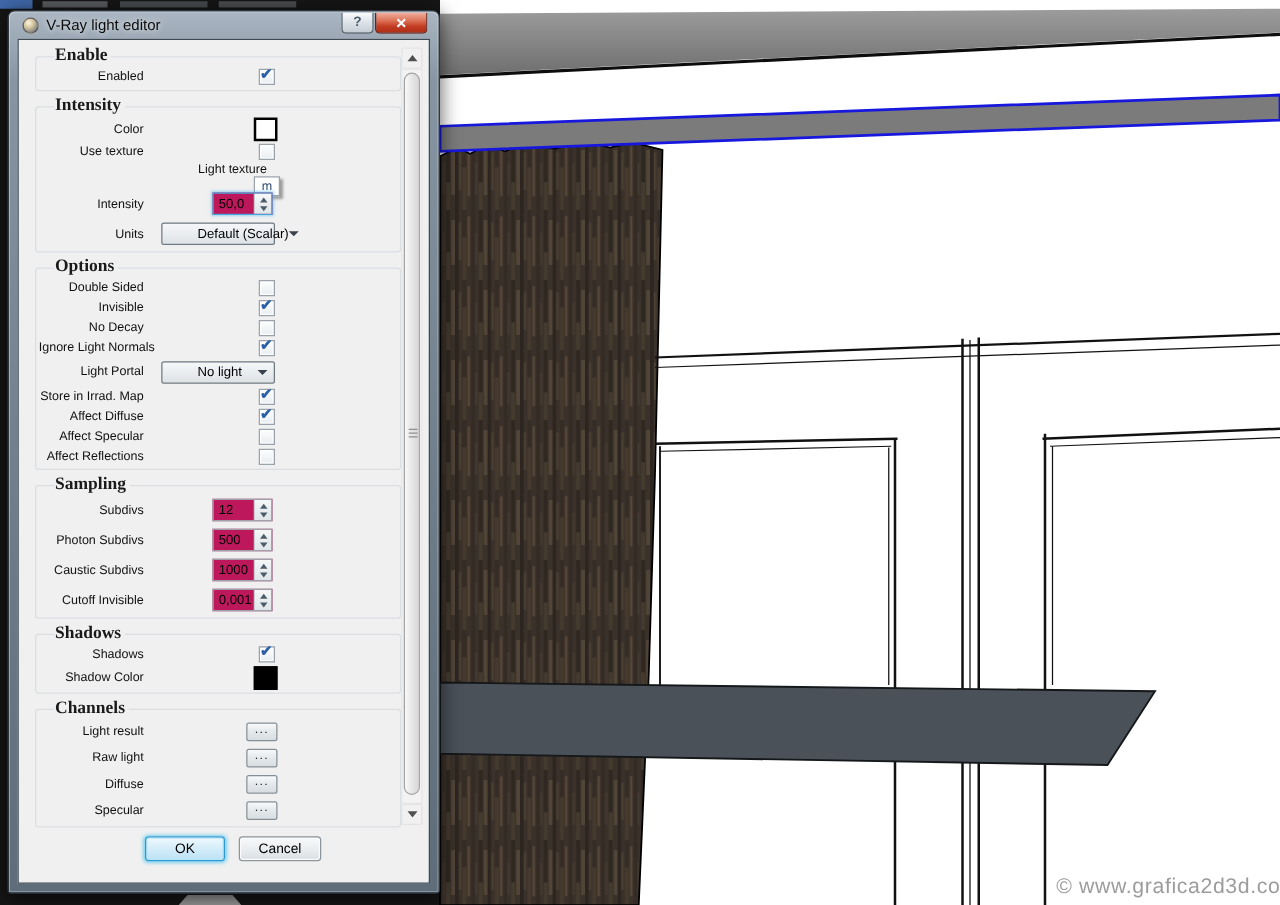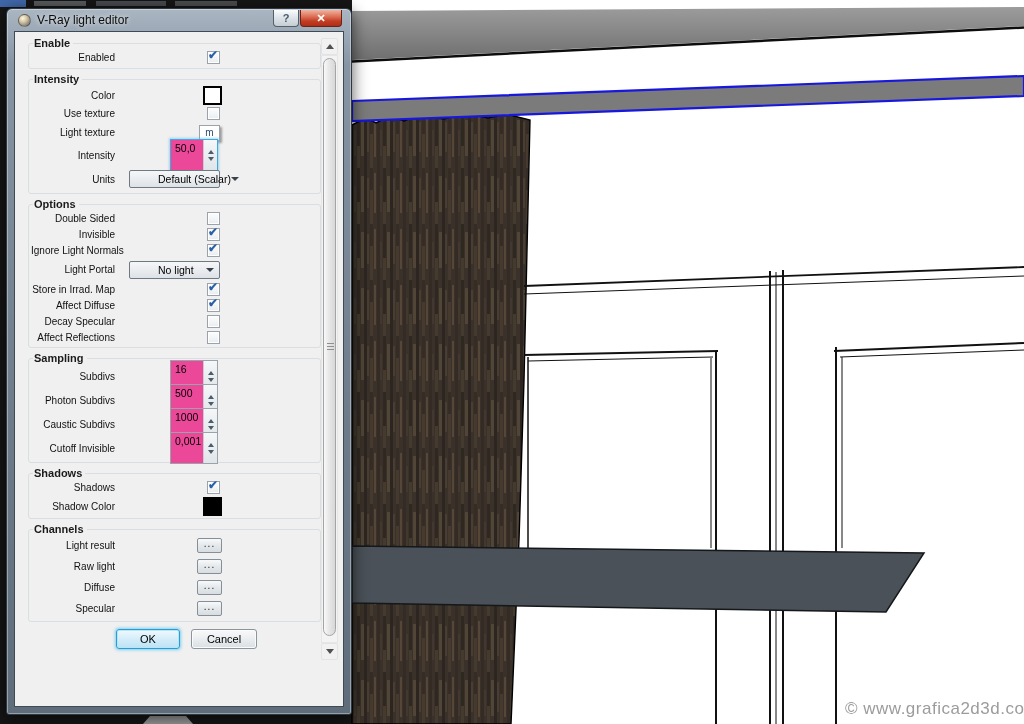--- a/index.html
+++ b/index.html
@@ -31,45 +31,45 @@
     font-size:11px;font-weight:bold;box-sizing:border-box;}
   .cap.help{width:26px;background:linear-gradient(180deg,#fbfcfd 0%,#dfe5ea 45%,#c5cdd4 100%);color:#4b5b68;}
   .cap.close{width:42px;border-color:#6e2014;
     background:linear-gradient(180deg,#f0b3a2 0%,#dd7258 40%,#c23c22 70%,#ad2f18 100%);color:#fff;}
   #client{position:absolute;left:7px;right:7px;top:22px;bottom:7px;
     background:#f0f0f0;border:1px solid #3f4a55;box-sizing:border-box;overflow:hidden;}
   #content{position:absolute;left:6px;top:5px;width:300px;}
 
   fieldset.fs{border:1px solid #d9dee3;border-radius:3px;margin:0 0 4px 7px;
     padding:0 2px 2px 2px;min-width:0;}
-  fieldset.fs legend{font-size:11px;font-weight:bold;color:#1a1a1a;padding:0 3px 0 1px;margin-left:2px;}
+  fieldset.fs legend{font-size:14px;font-weight:bold;color:#1a1a1a;padding:0 3px 0 1px;margin-left:12px;font-family:Liberation Serif, serif;}
   .row{display:flex;align-items:center;}
   .row-checkbox{height:17px;}
   .row-checkbox-s{height:16px;}
   .row-swatch{height:20px;}
-  .row-map{height:21px;}
+  .row-map{height:21px;flex-direction:column;}
   .row-spin{height:24px;}
   .row-select{height:24px;}
   .row-select-s{height:23px;}
   .row-dots{height:21px;}
   .lbl{width:84px;flex:none;text-align:right;padding-right:6px;font-size:10px;color:#101010;white-space:nowrap;}
   .ctrl{flex:1;display:flex;align-items:center;min-width:0;}
 
   .checkbox{width:13px;height:13px;margin-left:86px;box-sizing:border-box;
     border:1px solid #9aa3ab;background:linear-gradient(180deg,#fdfdfd,#e9edf0);
     box-shadow:inset 0 0 0 1px #fff;position:relative;}
   .checkbox .check{position:absolute;left:0px;top:-4px;font-size:12px;font-weight:bold;color:#2b5fa6;}
   .swatch{width:15px;height:15px;margin-left:82px;border:2px solid #000;box-sizing:content-box;}
   .btn-map{margin-left:78px;width:21px;height:16px;background:#fff;border:1px solid #9aa2aa;
     box-shadow:2px 2px 2px rgba(0,0,0,.35);display:flex;align-items:center;justify-content:center;
     font-size:10px;color:#2d4a6e;box-sizing:border-box;}
   .btn-dots{margin-left:76px;width:25px;height:15px;border:1px solid #858f97;border-radius:2px;
     background:linear-gradient(180deg,#f8f9fa,#e6eaed 45%,#d8dde1);display:flex;align-items:center;justify-content:center;
     font-size:10px;letter-spacing:1px;color:#222;padding-bottom:4px;box-sizing:border-box;}
-  .spin{margin-left:49px;width:48px;height:32px;background:#ec4899;border:1px solid #9aa2aa;
+  .spin{margin-left:49px;width:48px;height:18px;background:#be185d;border:1px solid #9aa2aa;
     display:flex;box-sizing:border-box;}
   .spin.focused{border-color:#45a5dd;box-shadow:0 0 2px 1px rgba(90,190,235,.55);}
   .spin-val{flex:1;font-size:10.5px;color:#000;padding:2px 0 0 4px;}
   .spin-btns{width:13px;flex:none;border-left:1px solid #c7cdd3;
     background:linear-gradient(180deg,#f5f7f8,#e0e5e9);display:flex;flex-direction:column;
     align-items:center;justify-content:center;gap:3px;}
   .sarr-up{width:0;height:0;border-left:3px solid transparent;border-right:3px solid transparent;
     border-bottom:4px solid #4b5c6b;}
   .sarr-down{width:0;height:0;border-left:3px solid transparent;border-right:3px solid transparent;
     border-top:4px solid #4b5c6b;}
@@ -249,20 +249,26 @@
           </div>
           <div class="row row-checkbox-s">
             <span class="lbl">Invisible</span>
             <div class="ctrl">
               <div class="checkbox">
                 <span class="check">✔</span>
               </div>
             </div>
           </div>
           <div class="row row-checkbox-s">
+            <span class="lbl">No Decay</span>
+            <div class="ctrl">
+              <div class="checkbox"></div>
+            </div>
+          </div>
+          <div class="row row-checkbox-s">
             <span class="lbl">Ignore Light Normals</span>
             <div class="ctrl">
               <div class="checkbox">
                 <span class="check">✔</span>
               </div>
             </div>
           </div>
           <div class="row row-select-s">
             <span class="lbl">Light Portal</span>
             <div class="ctrl">
@@ -282,39 +288,39 @@
           </div>
           <div class="row row-checkbox-s">
             <span class="lbl">Affect Diffuse</span>
             <div class="ctrl">
               <div class="checkbox">
                 <span class="check">✔</span>
               </div>
             </div>
           </div>
           <div class="row row-checkbox-s">
-            <span class="lbl">Decay Specular</span>
+            <span class="lbl">Affect Specular</span>
             <div class="ctrl">
               <div class="checkbox"></div>
             </div>
           </div>
           <div class="row row-checkbox-s">
             <span class="lbl">Affect Reflections</span>
             <div class="ctrl">
               <div class="checkbox"></div>
             </div>
           </div>
         </fieldset>
         <fieldset class="fs">
           <legend>Sampling</legend>
           <div class="row row-spin">
             <span class="lbl">Subdivs</span>
             <div class="ctrl">
               <div class="spin">
-                <span class="spin-val">16</span>
+                <span class="spin-val">12</span>
                 <div class="spin-btns">
                   <span class="sarr-up"></span>
                   <span class="sarr-down"></span>
                 </div>
               </div>
             </div>
           </div>
           <div class="row row-spin">
             <span class="lbl">Photon Subdivs</span>
             <div class="ctrl">

